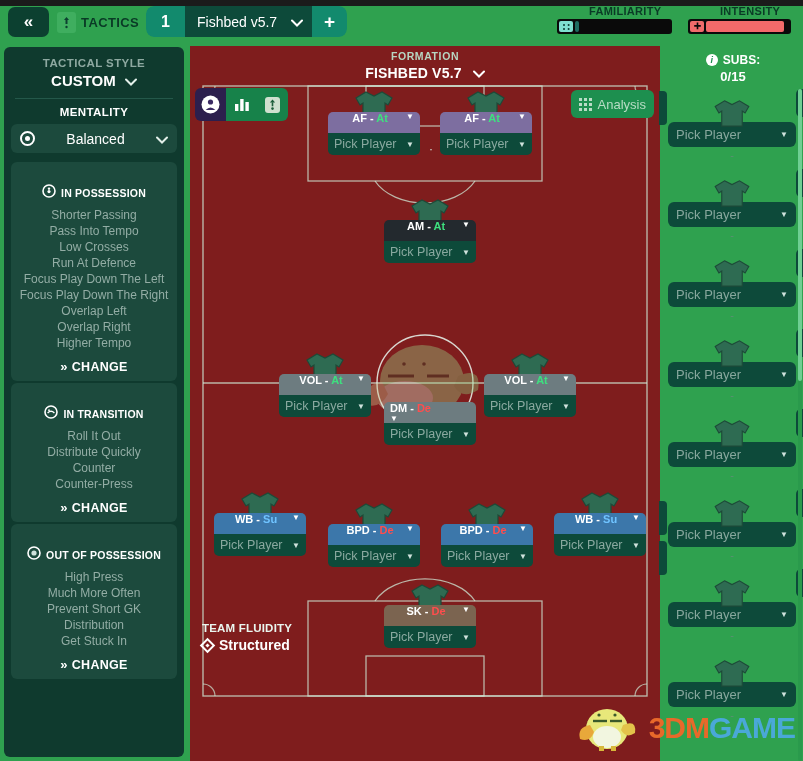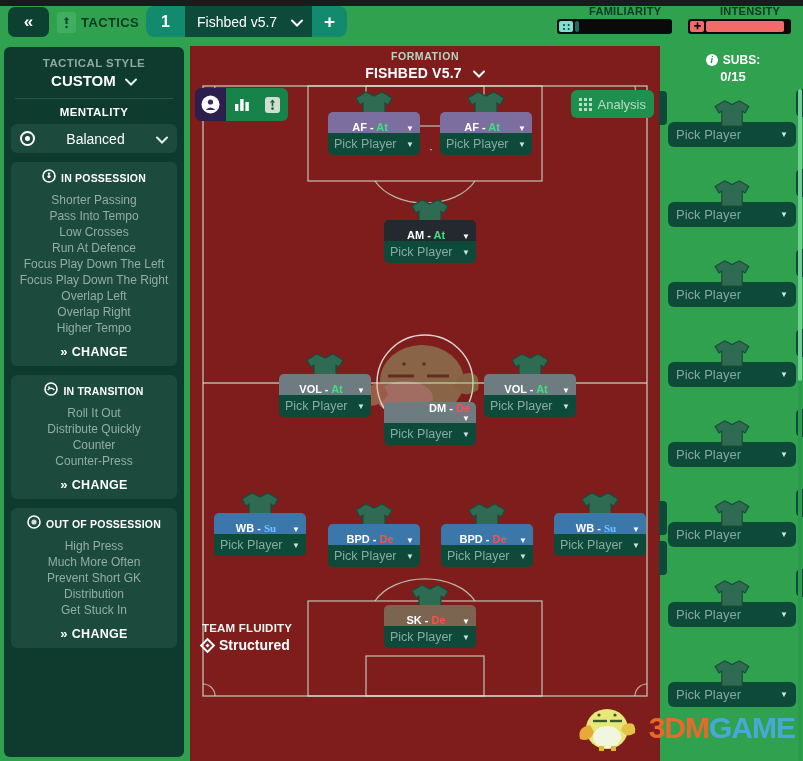--- a/index.html
+++ b/index.html
@@ -147,22 +147,22 @@
   .circ-icon {
     width:15px;height:15px;border-radius:50%;
     border:2px solid #ffffff; position:relative; flex:0 0 auto;
   }
   .circ-icon::after{
     content:''; position:absolute; left:3px; top:3px;
     width:5px;height:5px;border-radius:50%; background:#ffffff;
   }
   .phase-card {
     background: #1c4a3d; border-radius: 6px;
-    padding: 7px 6px 7px 6px;
-    margin-bottom: 9px;
+    padding: 22px 6px 7px 6px;
+    margin-bottom: 2px;
   }
   .phase-head {
     display:flex; align-items:center; justify-content:center; gap:5px;
     margin-bottom: 5px;
   }
   .phase-head .ptitle {
     color:#ffffff; font-size: 10.5px; font-weight: bold; letter-spacing:.2px;
   }
   .phase-list { text-align:center; }
   .phase-item {
@@ -215,21 +215,21 @@
   .grid-icon i { width:3px;height:3px;background:#b8dcc5;display:block;}
 
   
   .pcard { position:absolute; width:92px; }
   .pcard .shirt {
     position:absolute; left:50%; top:-22px; transform:translateX(-50%);
     width:40px; height:30px;
   }
   .prole {
     height:21px; border-radius:5px 5px 0 0;
-    display:flex;align-items:flex-end;
+    display:flex;align-items:flex-start;
     padding:0 6px;
     font-size:11px; font-weight:bold;
     color:#ffffff;
     position:relative; z-index:2;
     cursor:pointer;
   }
   .prole .rtxt { flex:1; text-align:center; }
   .prole .caret { font-size:8px; color:#ffffff; }
   .pplayer {
     height:22px; background:#0d4a3a; border-radius:0 0 5px 5px;
@@ -244,21 +244,21 @@
   .role-af { background:#7d6ea0; }
   .role-am { background:#23292e; }
   .role-vol { background:#6d7c80; }
   .role-dm  { background:#6d7c80;flex-direction:column; }
   .role-wb  { background:#3c77aa; }
   .role-bpd { background:#3c77aa; }
   .role-sk  { background:#7b6450; }
 
   .dut-at { color:#3ee07f; }
   .dut-de { color:#ff4d4d; }
-  .dut-su { color:#6fc3ff;font-family:Liberation Serif, serif; }
+  .dut-su { color:#6fc3ff; }
 
   .fluidity { position:absolute; left:12px; bottom:108px; }
   .fluid-lbl { color:#eaf6ef; font-size:11.5px; font-weight:bold; letter-spacing:.2px;}
   .fluid-val { color:#ffffff; font-size:14px; font-weight:bold; margin-top:3px; display:flex; align-items:center; gap:6px;}
   .dia { width:11px;height:11px; border:2px solid #ffffff; transform:rotate(45deg); position:relative;}
   .dia::after{content:'';position:absolute;left:2px;top:2px;width:3px;height:3px;background:#fff;}
 
   .dot-sep { position:absolute; color:#cfe2dc; font-size:12px; }
 
   

